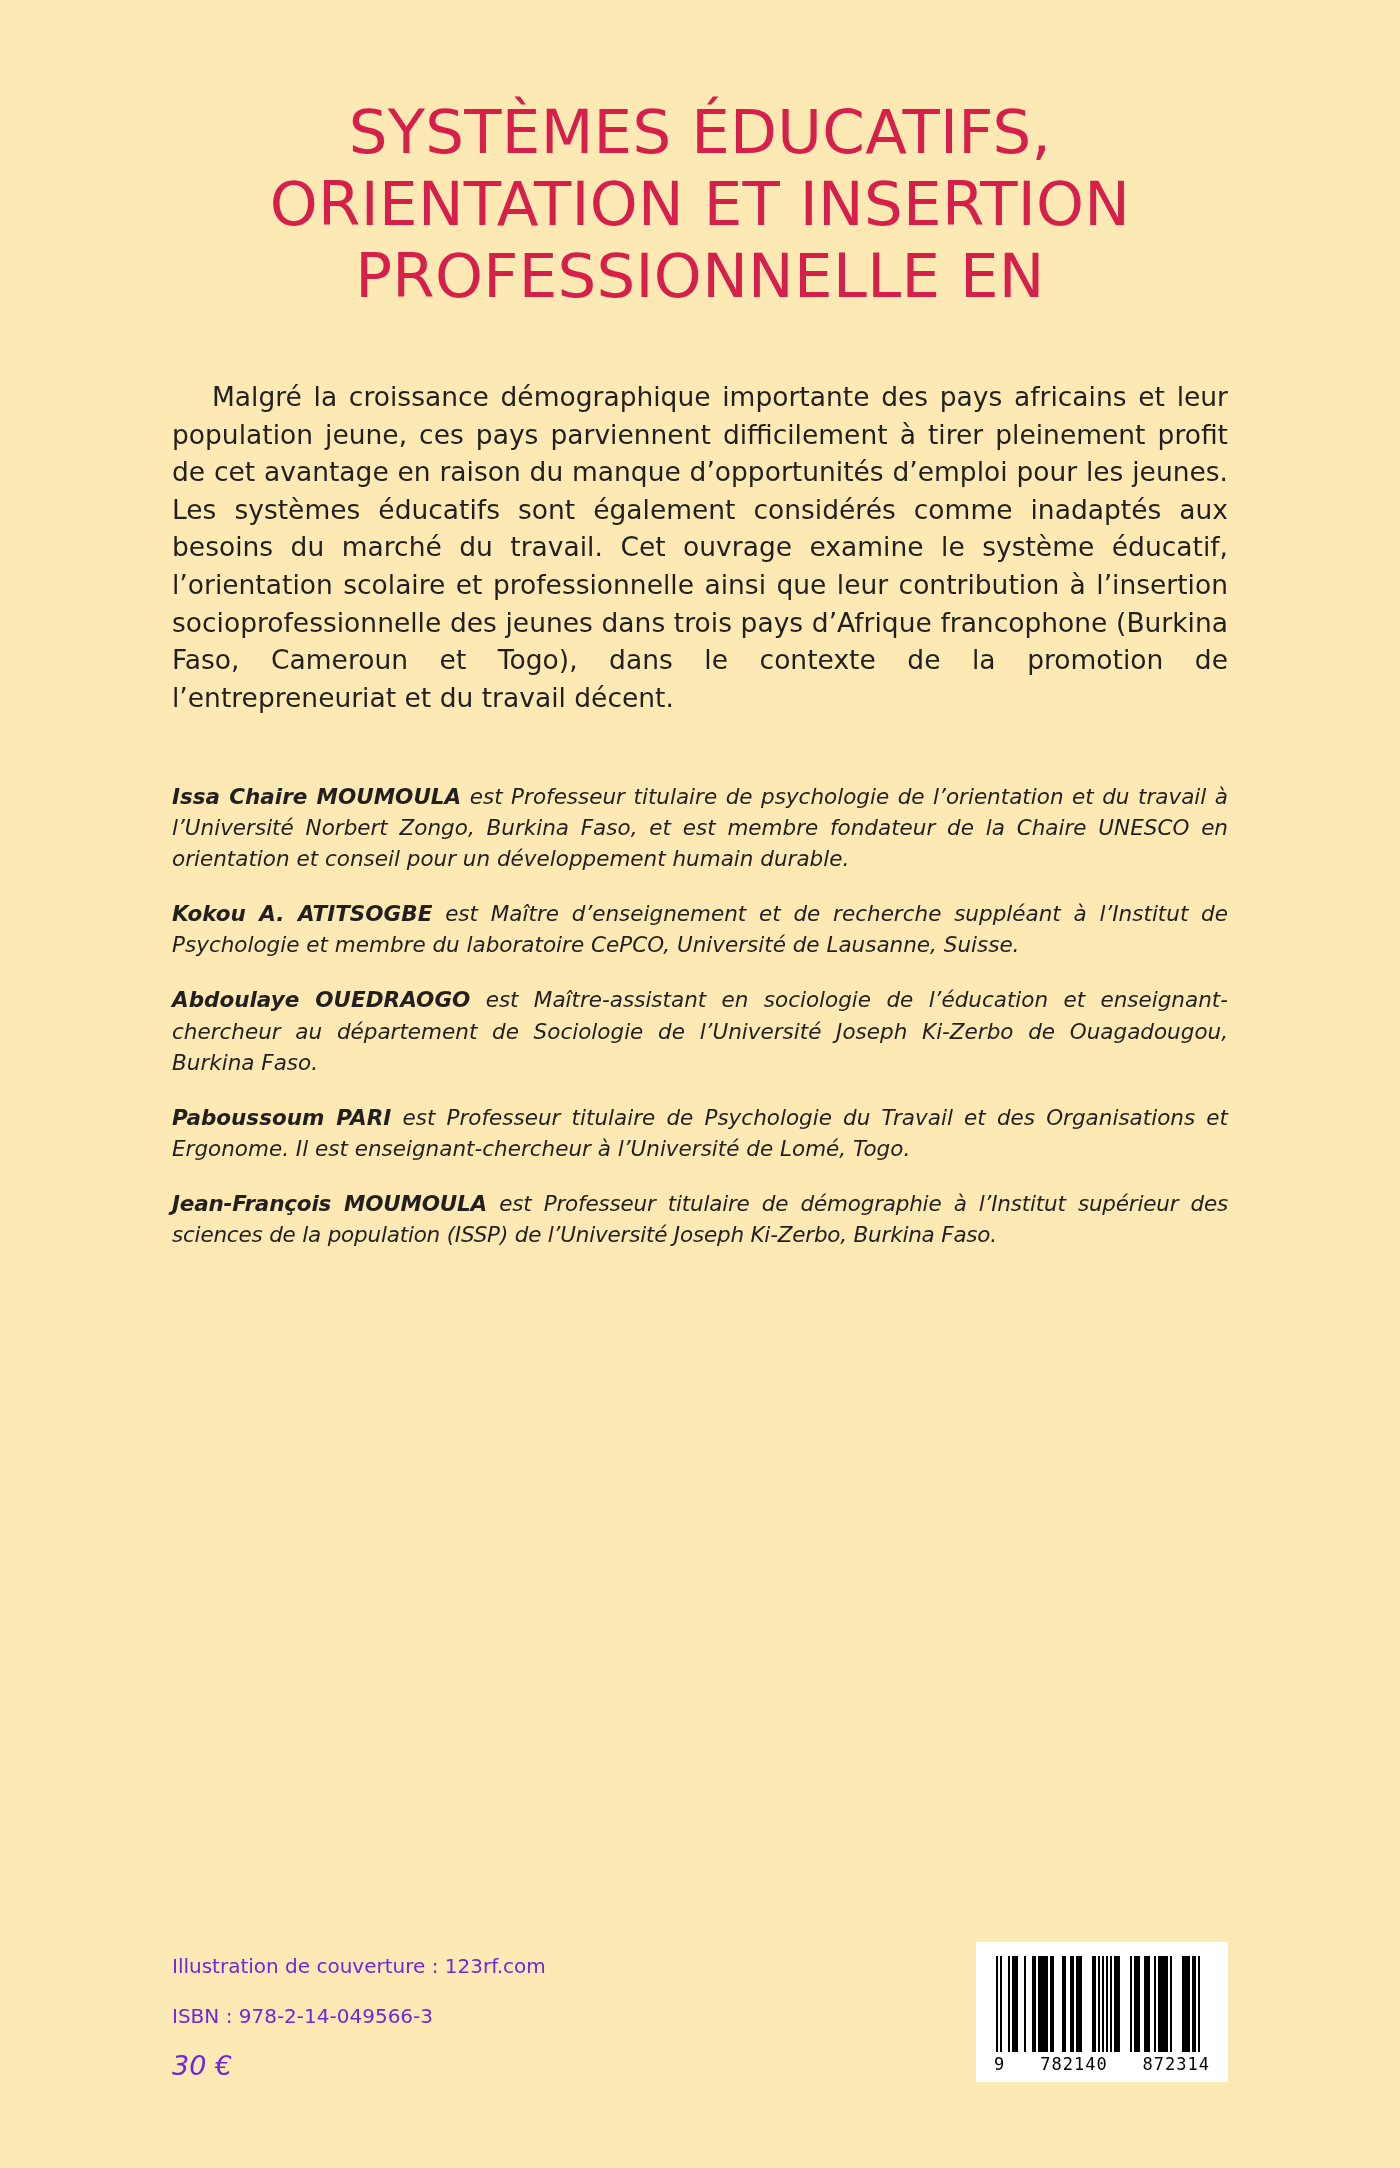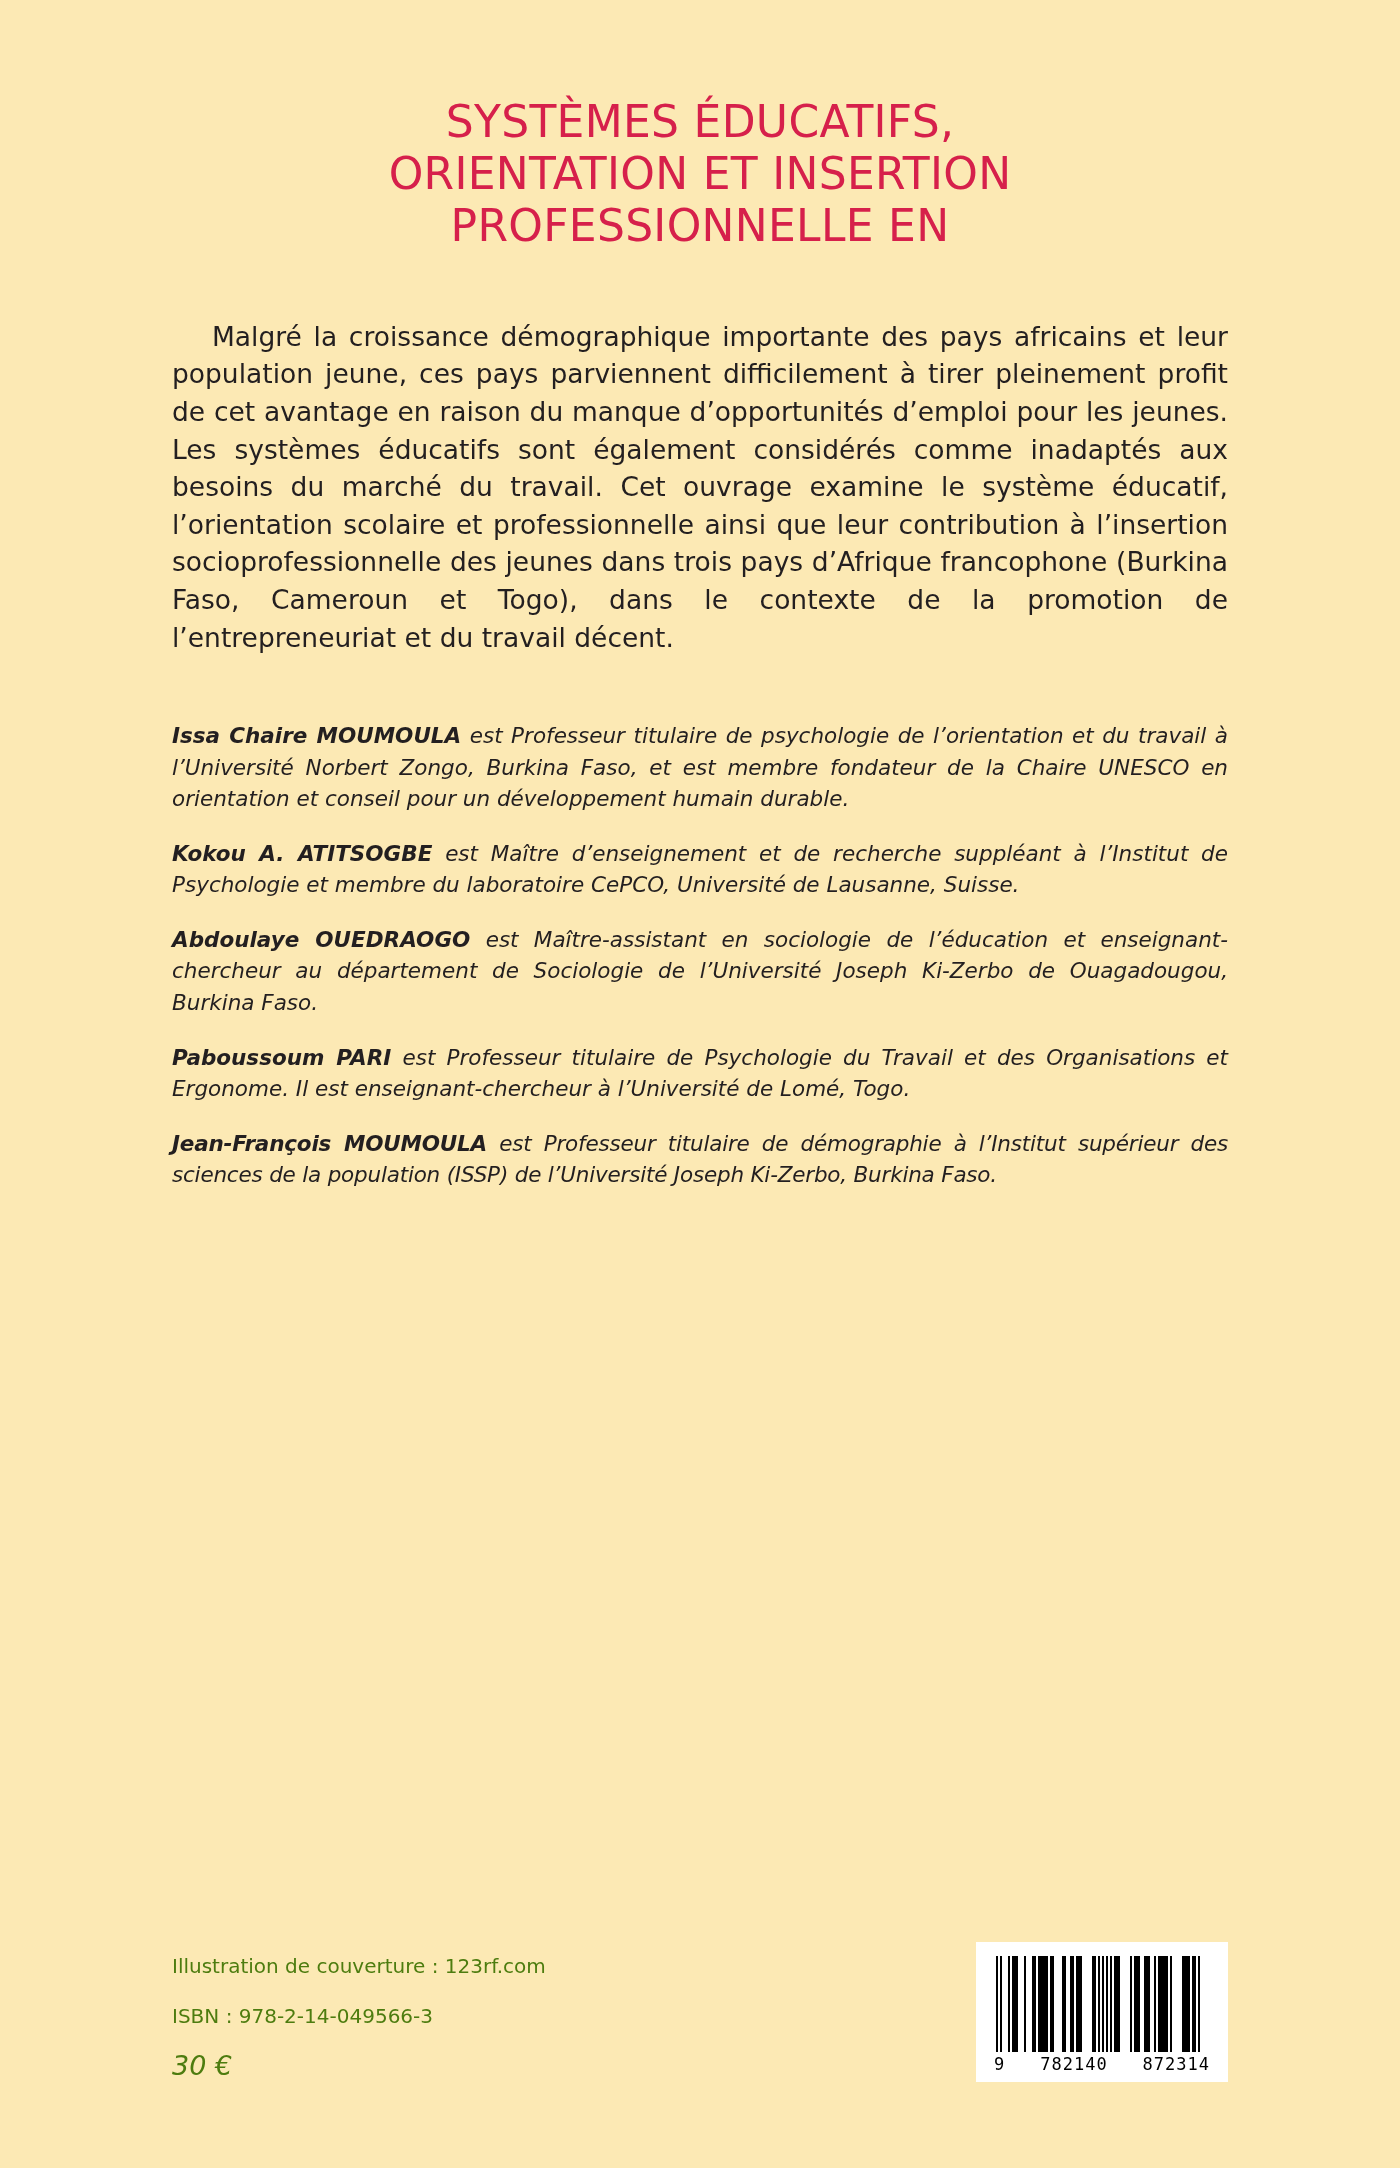--- a/index.html
+++ b/index.html
@@ -20,21 +20,21 @@
     background: #fce9b4;
     box-sizing: border-box;
     padding: 0 172px;
   }
   .title {
     margin: 0;
     padding-top: 96px;
     color: #d6204b;
     font-family: "DejaVu Sans", sans-serif;
     font-weight: 400;
-    font-size: 44px;
+    font-size: 61px;
     line-height: 1.18;
     letter-spacing: 0.3px;
     text-align: center;
     text-transform: uppercase;
   }
   .title .ln {
     display: block;
     white-space: nowrap;
   }
   .blurb {
@@ -69,21 +69,21 @@
   .footer {
     position: absolute;
     left: 172px;
     bottom: 86px;
     width: 1056px;
     display: flex;
     align-items: flex-end;
     justify-content: space-between;
   }
   .footer-left {
-    color: #4d7c0f;
+    color: #6d28d9;
     font-size: 20px;
     line-height: 1.2;
   }
   .footer-left .illus {
     margin-bottom: 26px;
   }
   .footer-left .isbn {
     margin-bottom: 22px;
   }
   .footer-left .price {

